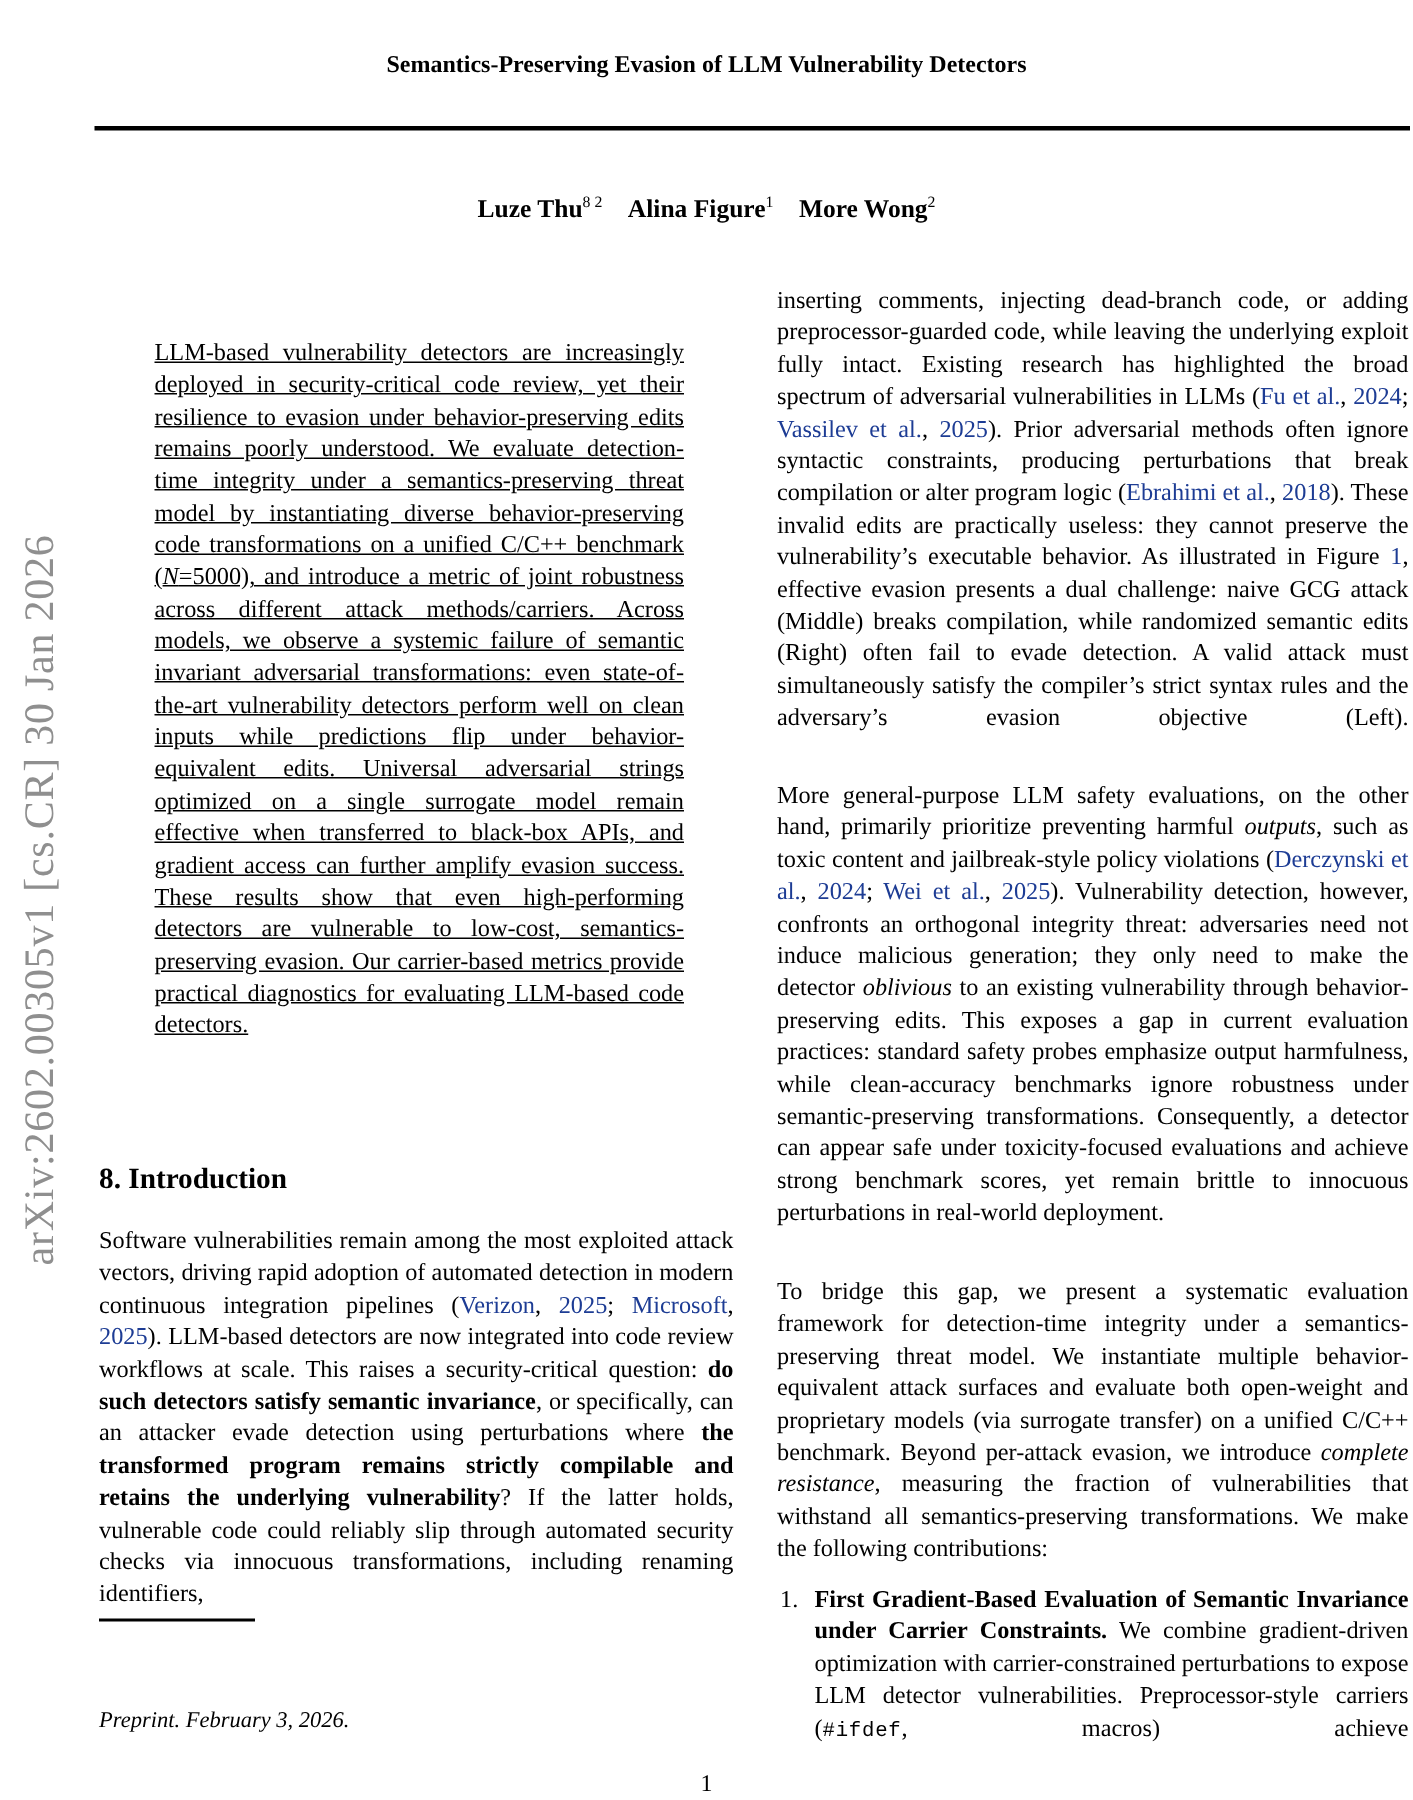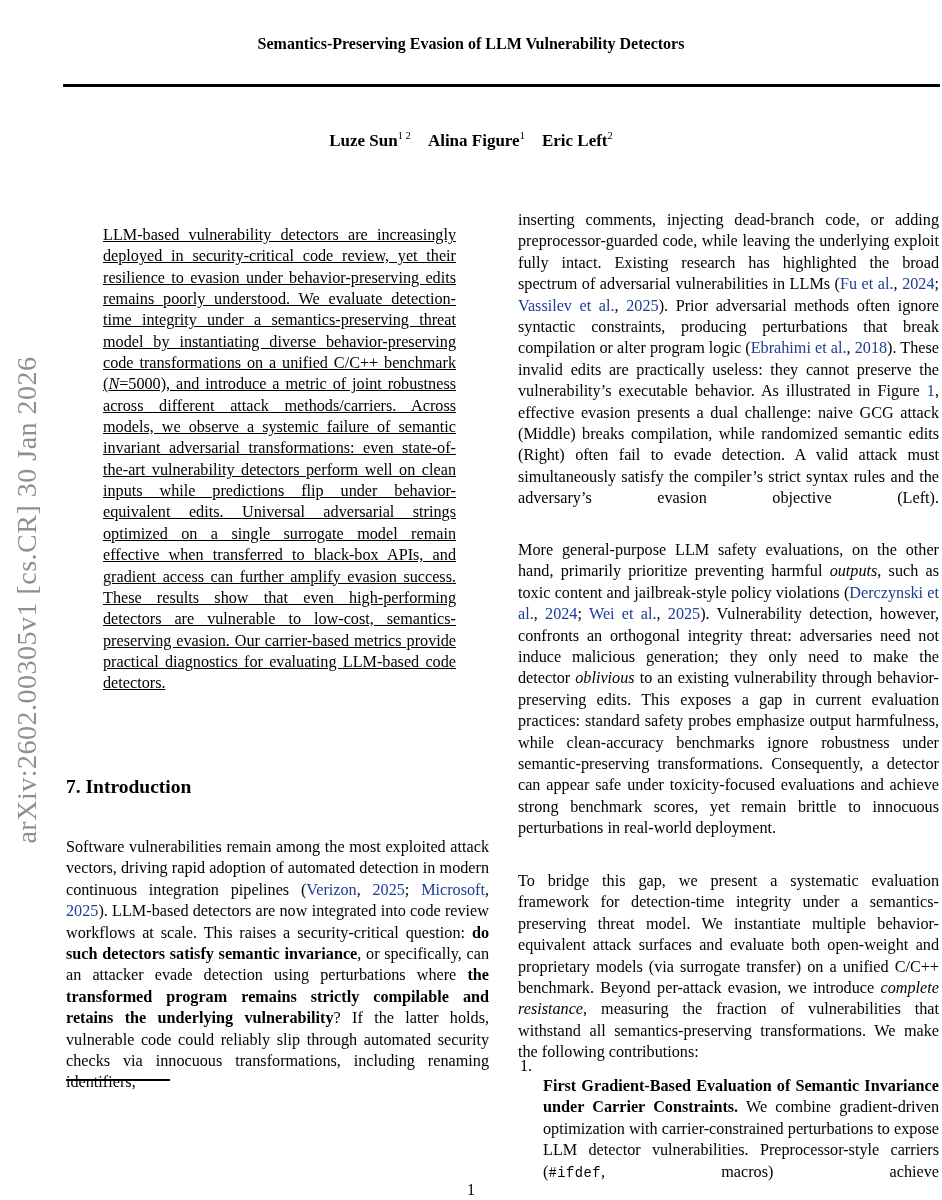--- a/index.html
+++ b/index.html
@@ -35,21 +35,21 @@
   }
   .abstract-body {
     position:absolute; left:103px; top:225px; width:353px;
     font-size:16.2px; line-height:21.35px; text-align:justify;text-decoration:underline;
   }
   .section-heading {
     position:absolute; left:66px; top:776px; width:423px; margin:0;
     font-size:19.5px; font-weight:bold;
   }
   .body-text {
-    font-size:16.2px; line-height:21.4px; text-align:justify;margin-top:20px;
+    font-size:16.2px; line-height:21.4px; text-align:justify;
   }
   .cont { text-align-last:justify; }
   .intro-para { position:absolute; left:66px; top:817px; width:423px; }
   .footnote-rule {
     position:absolute; left:66px; top:1079px; width:104px; height:1.5px;
     background:var(--ink);
   }
   .footnote {
     position:absolute; left:66px; top:1085px; width:423px;
     font-size:14.2px; line-height:18.6px; text-align:justify; text-indent:22px;
@@ -83,32 +83,33 @@
 <body>
 
 <div class="page">
 
   <div class="watermark">arXiv:2602.00305v1  [cs.CR]  30 Jan 2026</div>
 
   <h1 class="title">Semantics-Preserving Evasion of LLM Vulnerability Detectors</h1>
 
   <div class="title-rule"></div>
 
-  <div class="authors"><span class="seg-b">Luze Sun</span><sup class="seg-sup">1 2</sup><span class="seg-n"> </span><span class="seg-b">Alina Figure</span><sup class="seg-sup">1</sup><span class="seg-n"> </span><span class="seg-b">Eric Left</span><sup class="seg-sup">2</sup></div>
+  <div class="authors"><span class="seg-b">Luze Thu</span><sup class="seg-sup">8 2</sup><span class="seg-n"> </span><span class="seg-b">Alina Figure</span><sup class="seg-sup">1</sup><span class="seg-n"> </span><span class="seg-b">More Wong</span><sup class="seg-sup">2</sup></div>
 
 
   <div class="abstract-body"><span class="seg-n">LLM-based vulnerability detectors are increasingly deployed in security-critical code review, yet their resilience to evasion under behavior-preserving edits remains poorly understood. We evaluate detection-time integrity under a semantics-preserving threat model by instantiating diverse behavior-preserving code transformations on a unified C/C++ benchmark (</span><span class="seg-i">N</span><span class="seg-n">=5000), and introduce a metric of joint robustness across different attack methods/carriers. Across models, we observe a systemic failure of semantic invariant adversarial transformations: even state-of-the-art vulnerability detectors perform well on clean inputs while predictions flip under behavior-equivalent edits. Universal adversarial strings optimized on a single surrogate model remain effective when transferred to black-box APIs, and gradient access can further amplify evasion success. These results show that even high-performing detectors are vulnerable to low-cost, semantics-preserving evasion. Our carrier-based metrics provide practical diagnostics for evaluating LLM-based code detectors.</span></div>
 
-  <h2 class="section-heading">7. Introduction</h2>
+  <h2 class="section-heading">8. Introduction</h2>
 
   <div class="intro-para body-text cont"><span class="seg-n">Software vulnerabilities remain among the most exploited attack vectors, driving rapid adoption of automated detection in modern continuous integration pipelines (</span><span class="seg-a">Verizon</span><span class="seg-n">, </span><span class="seg-a">2025</span><span class="seg-n">; </span><span class="seg-a">Microsoft</span><span class="seg-n">, </span><span class="seg-a">2025</span><span class="seg-n">). LLM-based detectors are now integrated into code review workflows at scale. This raises a security-critical question: </span><span class="seg-b">do such detectors satisfy semantic invariance</span><span class="seg-n">, or specifically, can an attacker evade detection using perturbations where </span><span class="seg-b">the transformed program remains strictly compilable and retains the underlying vulnerability</span><span class="seg-n">? If the latter holds, vulnerable code could reliably slip through automated security checks via innocuous transformations, including renaming identifiers,</span></div>
 
   <div class="footnote-rule"></div>
 
 
+  <div class="preprint">Preprint. February 3, 2026.</div>
 
   <div class="rp rp1 body-text cont"><span class="seg-n">inserting comments, injecting dead-branch code, or adding preprocessor-guarded code, while leaving the underlying exploit fully intact. Existing research has highlighted the broad spectrum of adversarial vulnerabilities in LLMs (</span><span class="seg-a">Fu et al.</span><span class="seg-n">, </span><span class="seg-a">2024</span><span class="seg-n">; </span><span class="seg-a">Vassilev et al.</span><span class="seg-n">, </span><span class="seg-a">2025</span><span class="seg-n">). Prior adversarial methods often ignore syntactic constraints, producing perturbations that break compilation or alter program logic (</span><span class="seg-a">Ebrahimi et al.</span><span class="seg-n">, </span><span class="seg-a">2018</span><span class="seg-n">). These invalid edits are practically useless: they cannot preserve the vulnerability’s executable behavior. As illustrated in Figure </span><span class="seg-a">1</span><span class="seg-n">, effective evasion presents a dual challenge: naive GCG attack (Middle) breaks compilation, while randomized semantic edits (Right) often fail to evade detection. A valid attack must simultaneously satisfy the compiler’s strict syntax rules and the adversary’s evasion objective (Left).</span></div>
 
   <div class="rp rp2 body-text"><span class="seg-n">More general-purpose LLM safety evaluations, on the other hand, primarily prioritize preventing harmful </span><span class="seg-i">outputs</span><span class="seg-n">, such as toxic content and jailbreak-style policy violations (</span><span class="seg-a">Derczynski et al.</span><span class="seg-n">, </span><span class="seg-a">2024</span><span class="seg-n">; </span><span class="seg-a">Wei et al.</span><span class="seg-n">, </span><span class="seg-a">2025</span><span class="seg-n">). Vulnerability detection, however, confronts an orthogonal integrity threat: adversaries need not induce malicious generation; they only need to make the detector </span><span class="seg-i">oblivious</span><span class="seg-n"> to an existing vulnerability through behavior-preserving edits. This exposes a gap in current evaluation practices: standard safety probes emphasize output harmfulness, while clean-accuracy benchmarks ignore robustness under semantic-preserving transformations. Consequently, a detector can appear safe under toxicity-focused evaluations and achieve strong benchmark scores, yet remain brittle to innocuous perturbations in real-world deployment.</span></div>
 
   <div class="rp rp3 body-text"><span class="seg-n">To bridge this gap, we present a systematic evaluation framework for detection-time integrity under a semantics-preserving threat model. We instantiate multiple behavior-equivalent attack surfaces and evaluate both open-weight and proprietary models (via surrogate transfer) on a unified C/C++ benchmark. Beyond per-attack evasion, we introduce </span><span class="seg-i">complete resistance</span><span class="seg-n">, measuring the fraction of vulnerabilities that withstand all semantics-preserving transformations. We make the following contributions:</span></div>
 
   <div class="contribution-item">
     <span class="item-number">1.</span>
     <div class="item-body body-text cont"><span class="seg-b">First Gradient-Based Evaluation of Semantic Invariance under Carrier Constraints.</span><span class="seg-n"> We combine gradient-driven optimization with carrier-constrained perturbations to expose LLM detector vulnerabilities. Preprocessor-style carriers (</span><span class="seg-c">#ifdef</span><span class="seg-n">, macros) achieve</span></div>

